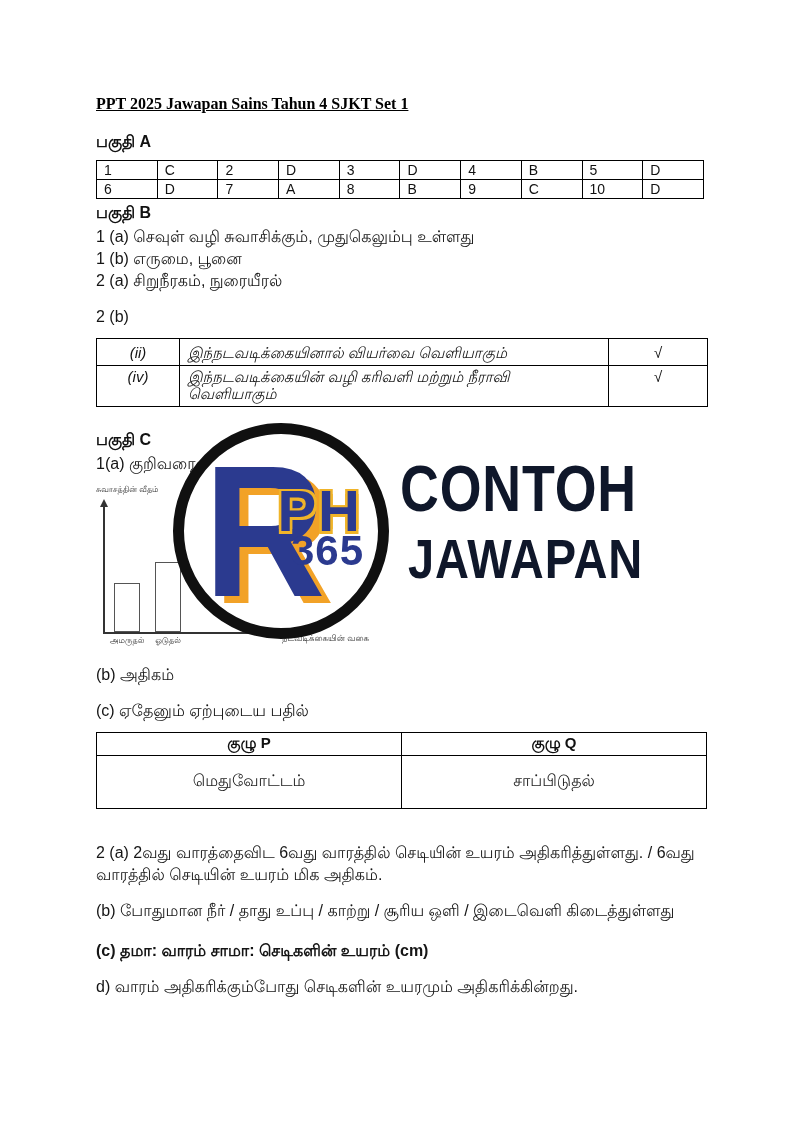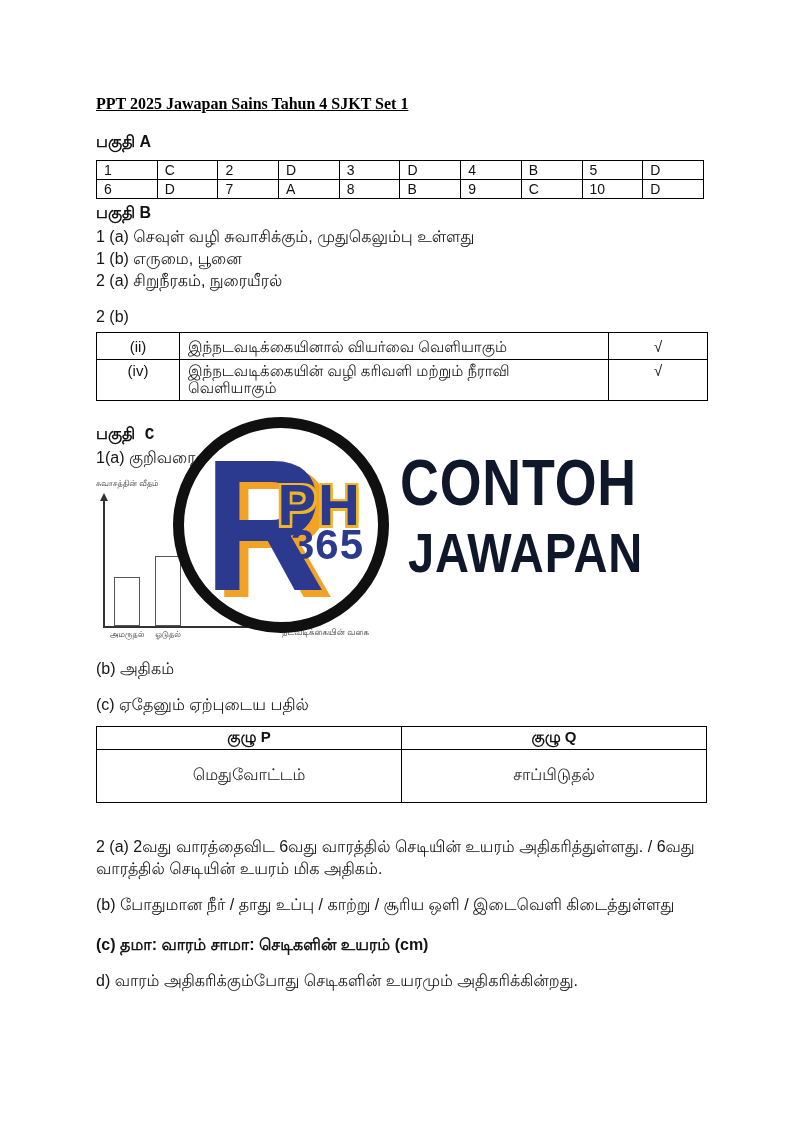--- a/index.html
+++ b/index.html
@@ -17,39 +17,39 @@
   .doc-title {
     margin:95px 0 7px 0;
     font-family:"Liberation Serif", serif;
     font-size:16px; font-weight:bold;
     text-decoration:underline;
     color:#000;
   }
   .sec-heading { font-size:16px; font-weight:bold; color:#111; }
   .h-a { margin-top:20px; }
   .h-b { margin-top:5px; }
-  .h-c { margin-top:24px;font-family:Liberation Mono, monospace; }
+  .h-c { margin-top:24px; }
 
   table { border-collapse:collapse; width:608px; table-layout:fixed; }
   td, th { border:1.5px solid #000; }
 
   .answers-table { margin-top:7px; }
   .answers-table td {
     height:18px; font-size:14px; padding:0 0 0 7px; text-align:left;
     color:#111;
   }
 
   .bodyline { margin:0; font-size:16px; line-height:22px; color:#151515; }
   .mt2  { margin-top:2px; }
   .mt14 { margin-top:14px; }
   .mt15 { }
   .mt18 { margin-top:18px;font-weight:bold; }
   .mt33 { margin-top:33px; }
 
-  .tick-table { margin-top:4px; }
+  .tick-table { margin-top:10px;font-style:italic; }
   .tick-table td { font-size:15px; padding:2px 8px; vertical-align:middle; color:#151515; }
   .tick-table .col-label { width:66px; text-align:center; }
   .tick-table .col-text  { width:412px; line-height:17px; }
   .tick-table .col-mark  { width:82px; text-align:center; }
   .tick-table .r1 td { height:22px; }
   .tick-table .r2 td { height:36px; vertical-align:top; }
 
   
   .figure { position:relative; margin-top:1px; height:186px; }
   .chart-ylabel { position:absolute; left:0; top:9px; font-size:8px; color:#333; }

